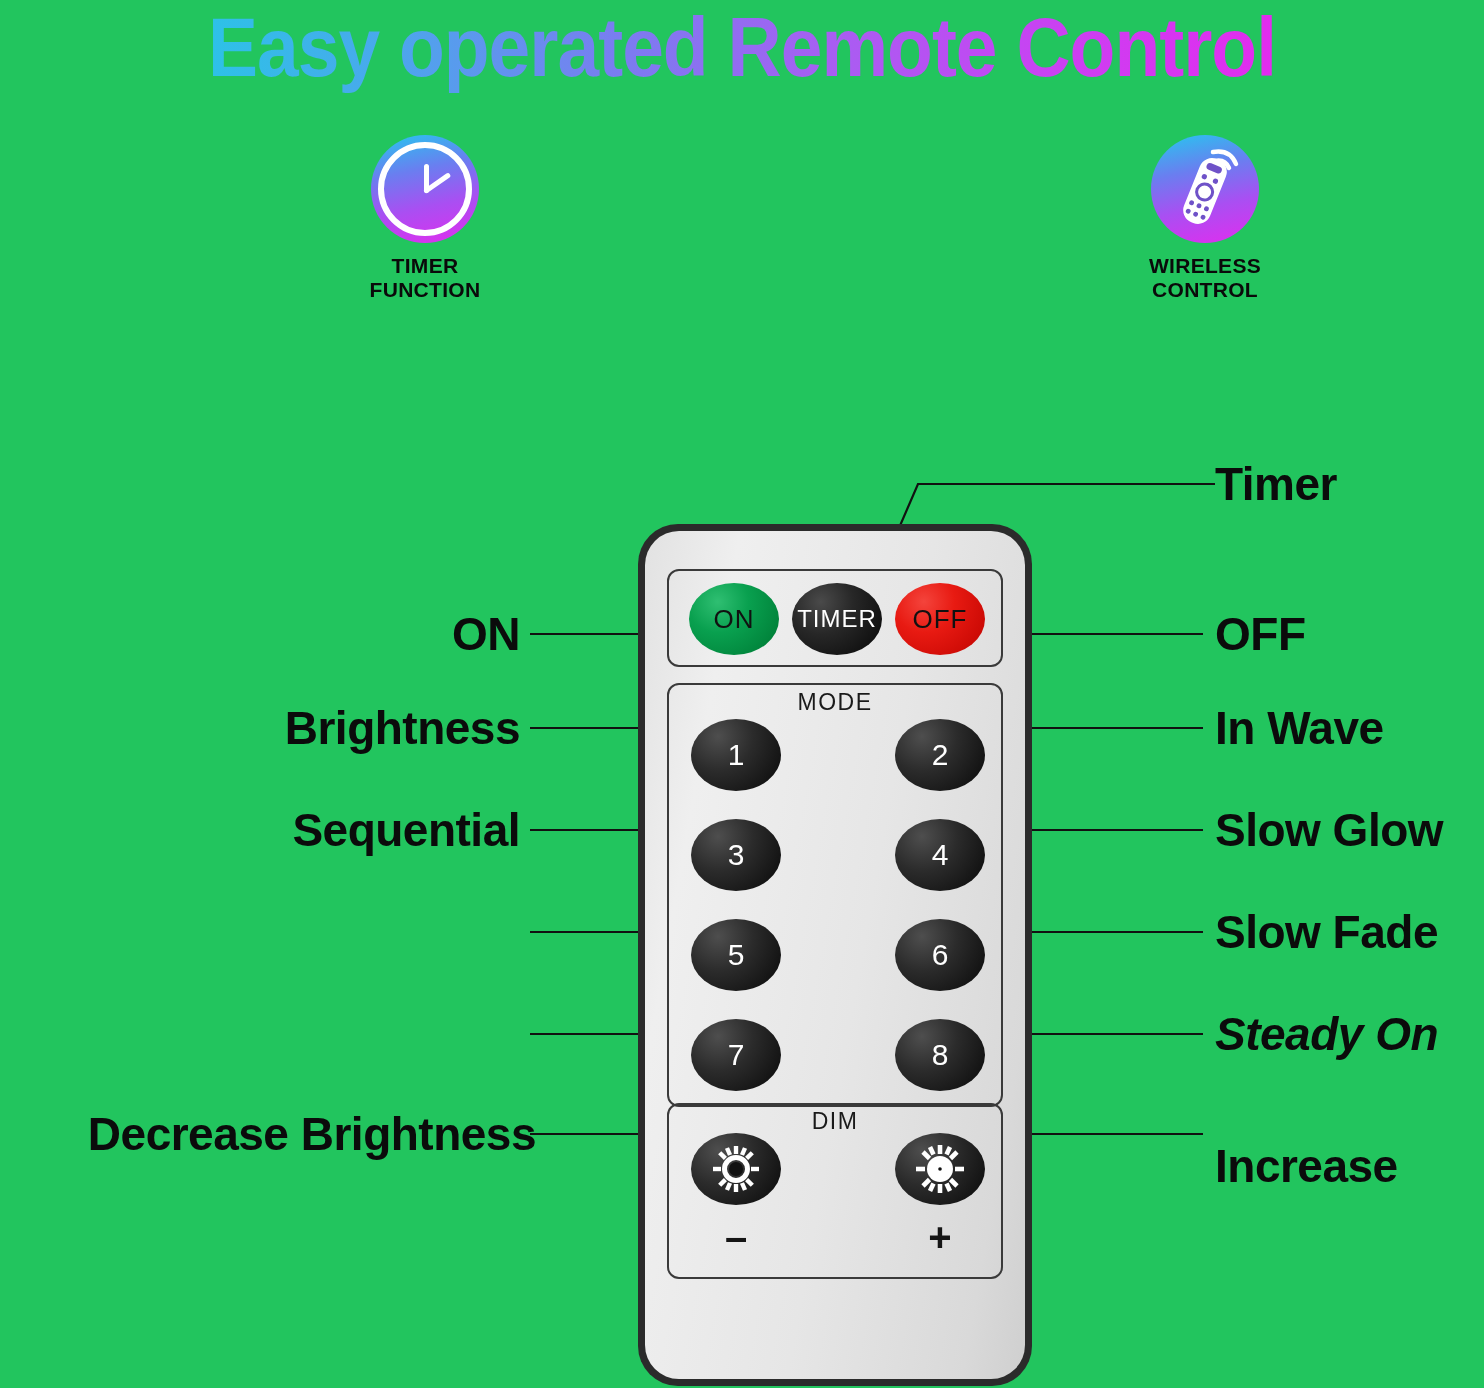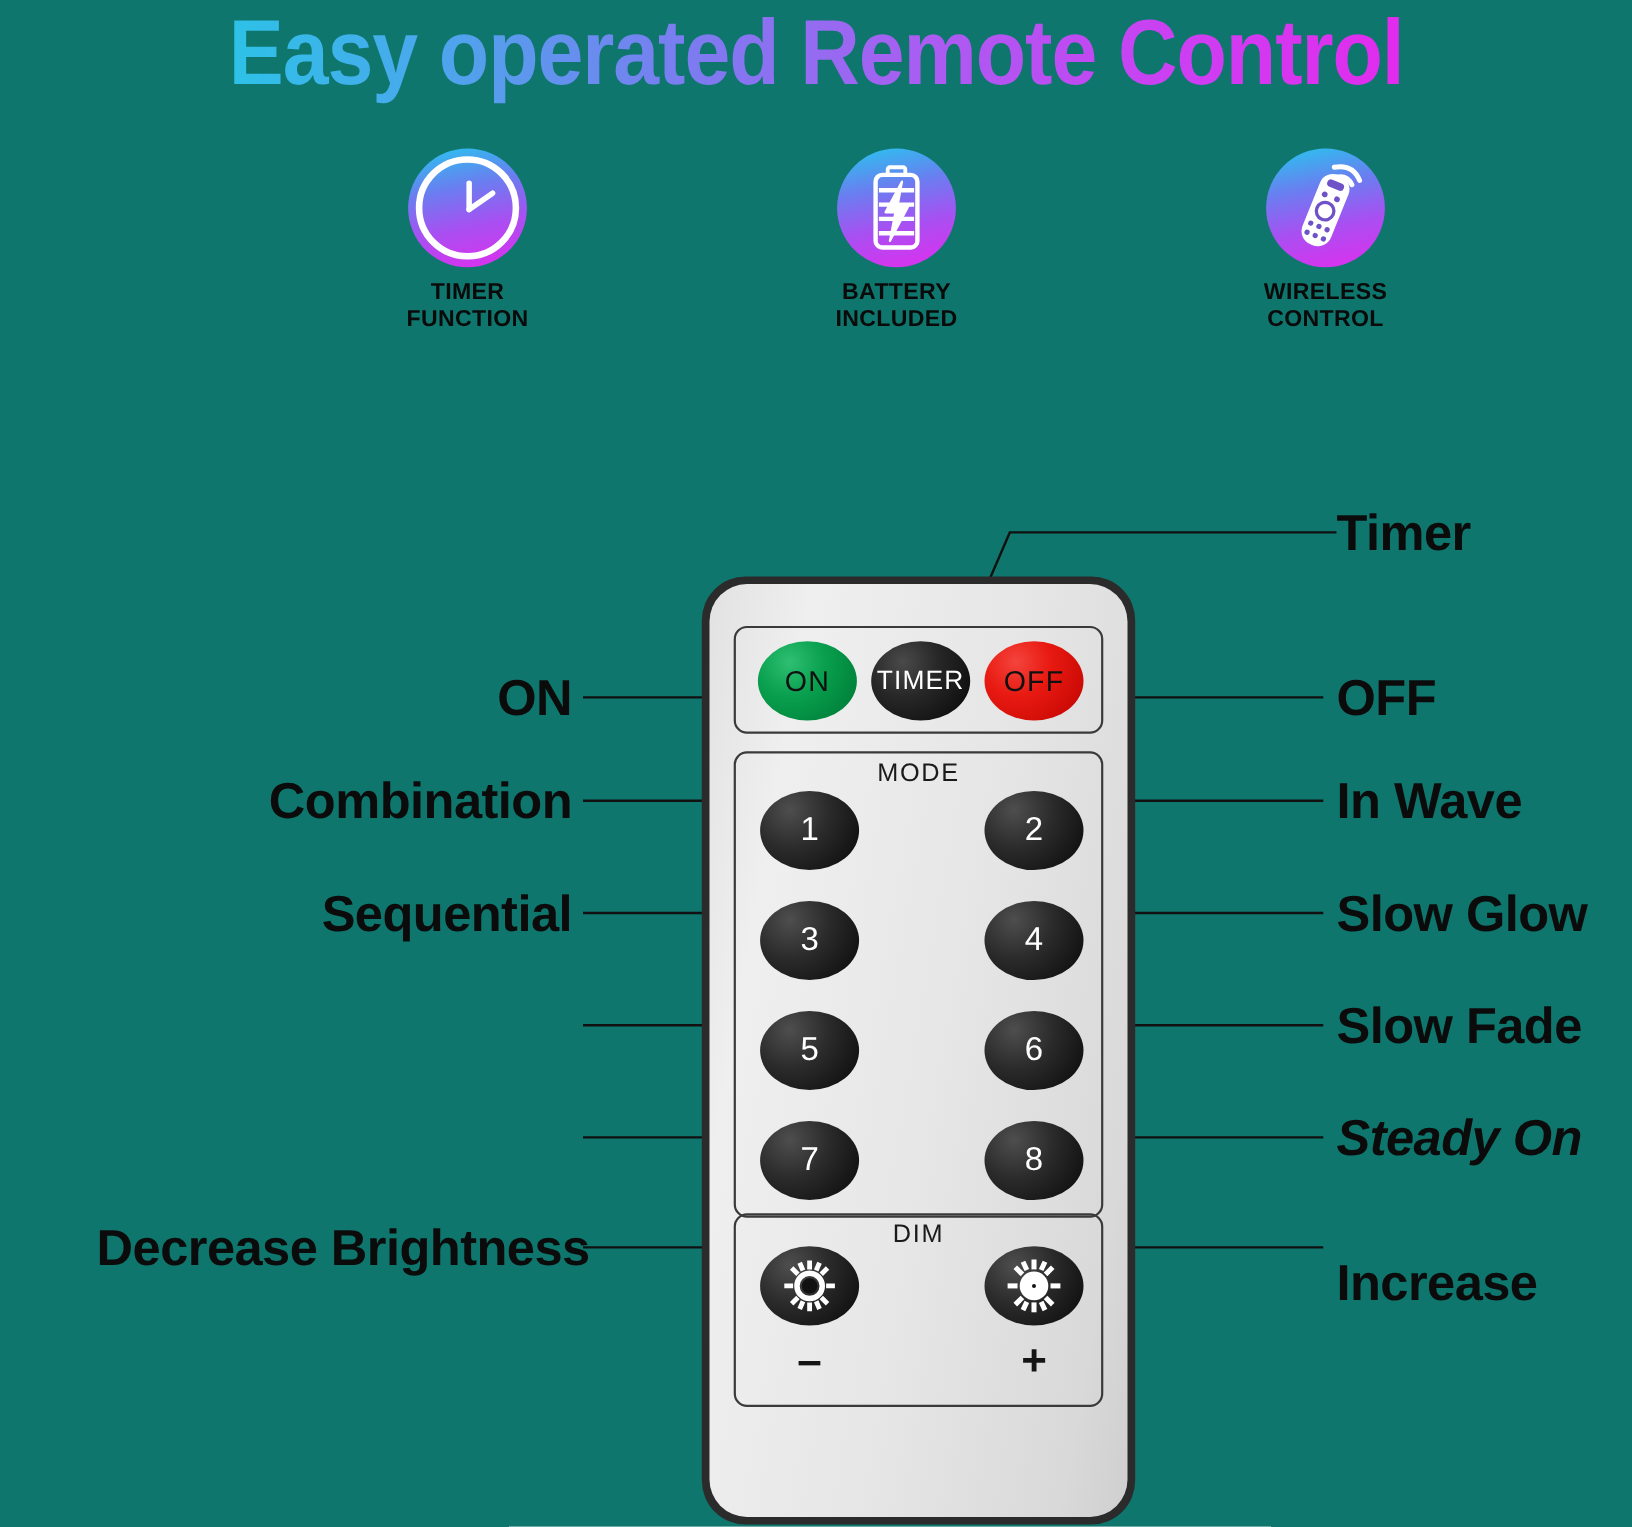--- a/index.html
+++ b/index.html
@@ -7,21 +7,21 @@
     width: 1484px;
     height: 1388px;
     background: #ffffff;
     font-family: "Liberation Sans", sans-serif;
     overflow: hidden;
   }
   #stage {
     position: relative;
     width: 1484px;
     height: 1388px;
-    background: #0f766e;
+    background: #22c55e;
   }
 
   
   #title {
     position: absolute;
     left: 0;
     top: -2px;
     width: 1484px;
     height: 90px;
     text-align: center;
@@ -212,37 +212,20 @@
     <div class="feature">
       <div class="badge">
         <div class="clock-ring"></div>
         <div class="clock-hand-h"></div>
         <div class="clock-hand-m"></div>
       </div>
       <div class="feature-label">TIMER
 FUNCTION</div>
     </div>
 
-    <div class="feature">
-      <div class="badge">
-        <svg width="108" height="108" viewBox="0 0 108 108" aria-hidden="true">
-          <rect x="46" y="17" width="16" height="7" rx="2" fill="none" stroke="#fff" stroke-width="3.5"></rect>
-          <rect x="35" y="24" width="38" height="66" rx="6" fill="none" stroke="#fff" stroke-width="4"></rect>
-          <g stroke="#fff" stroke-width="4">
-            <line x1="38" y1="38" x2="70" y2="38"></line>
-            <line x1="38" y1="51" x2="70" y2="51"></line>
-            <line x1="38" y1="64" x2="70" y2="64"></line>
-            <line x1="38" y1="77" x2="70" y2="77"></line>
-          </g>
-          <path d="M59 30 L44 58 L53 58 L48 84 L65 52 L55 52 Z" fill="#fff" stroke="#fff" stroke-width="2" stroke-linejoin="round"></path>
-        </svg>
-      </div>
-      <div class="feature-label">BATTERY
-INCLUDED</div>
-    </div>
 
     <div class="feature">
       <div class="badge">
         <svg width="108" height="108" viewBox="0 0 108 108" aria-hidden="true">
           <g transform="rotate(22 54 56)">
             <rect x="40" y="22" width="28" height="68" rx="13" fill="#fff"></rect>
             <rect x="46" y="28" width="16" height="7" rx="3.5" fill="#6f52c8"></rect>
             <circle cx="48" cy="43" r="2.6" fill="#6f52c8"></circle>
             <circle cx="60" cy="43" r="2.6" fill="#6f52c8"></circle>
             <circle cx="54" cy="57" r="8" fill="none" stroke="#6f52c8" stroke-width="3"></circle>
@@ -371,21 +354,21 @@
         </div>
 
         <div class="dim-sign sign-l">–</div>
         <div class="dim-sign sign-r">+</div>
       </div>
 
     </div>
   </div>
 
   <div class="callout left" style="left:0; width:520px; top:634px;">ON</div>
-  <div class="callout left" style="left:0; width:520px; top:728px;">Combination</div>
+  <div class="callout left" style="left:0; width:520px; top:728px;">Brightness</div>
   <div class="callout left" style="left:0; width:520px; top:830px;">Sequential</div>
   <div class="callout left" style="left:16px; width:520px; top:1134px;">Decrease Brightness</div>
 
   <div class="callout right" style="left:1215px; top:484px;">Timer</div>
   <div class="callout right" style="left:1215px; top:634px;">OFF</div>
   <div class="callout right" style="left:1215px; top:728px;">In Wave</div>
   <div class="callout right" style="left:1215px; top:830px;">Slow Glow</div>
   <div class="callout right" style="left:1215px; top:932px;">Slow Fade</div>
   <div class="callout right" style="left:1215px; top:1034px;font-style:italic;">Steady On</div>
   <div class="callout right" style="left:1215px; top:1134px;margin-top:32px;">Increase</div>

